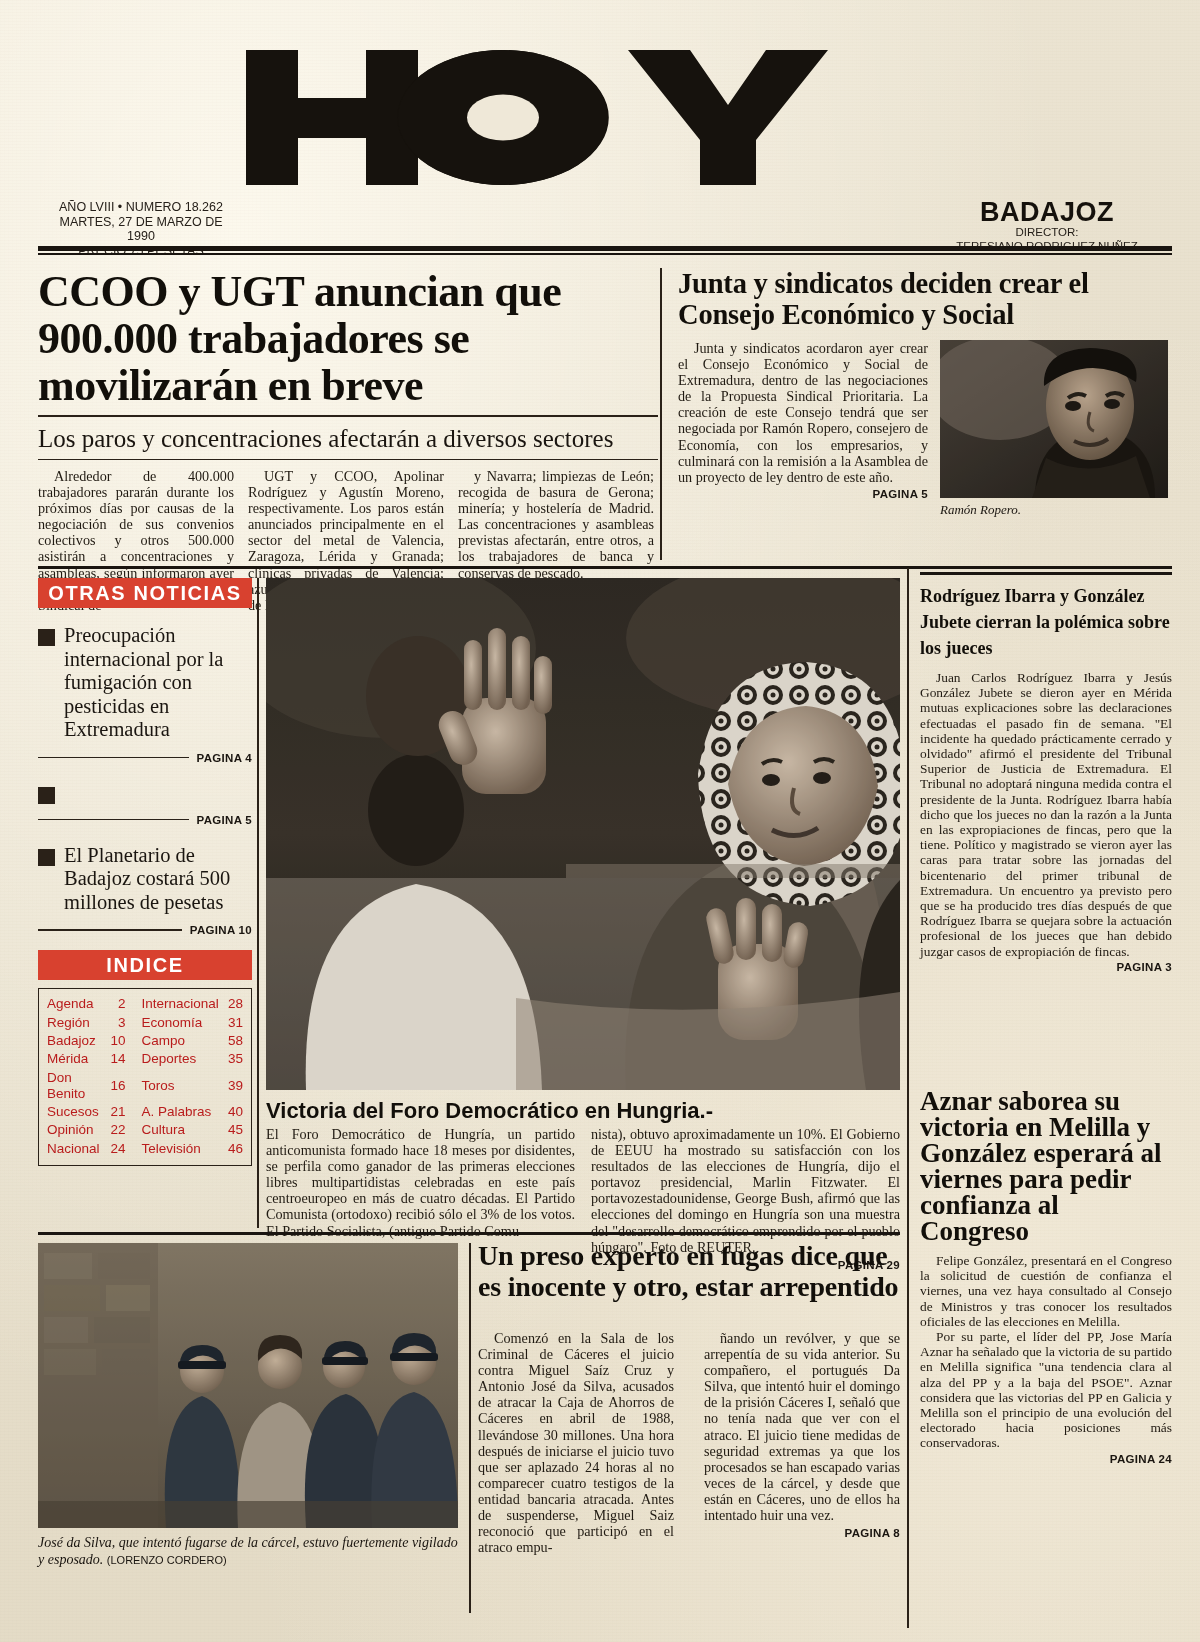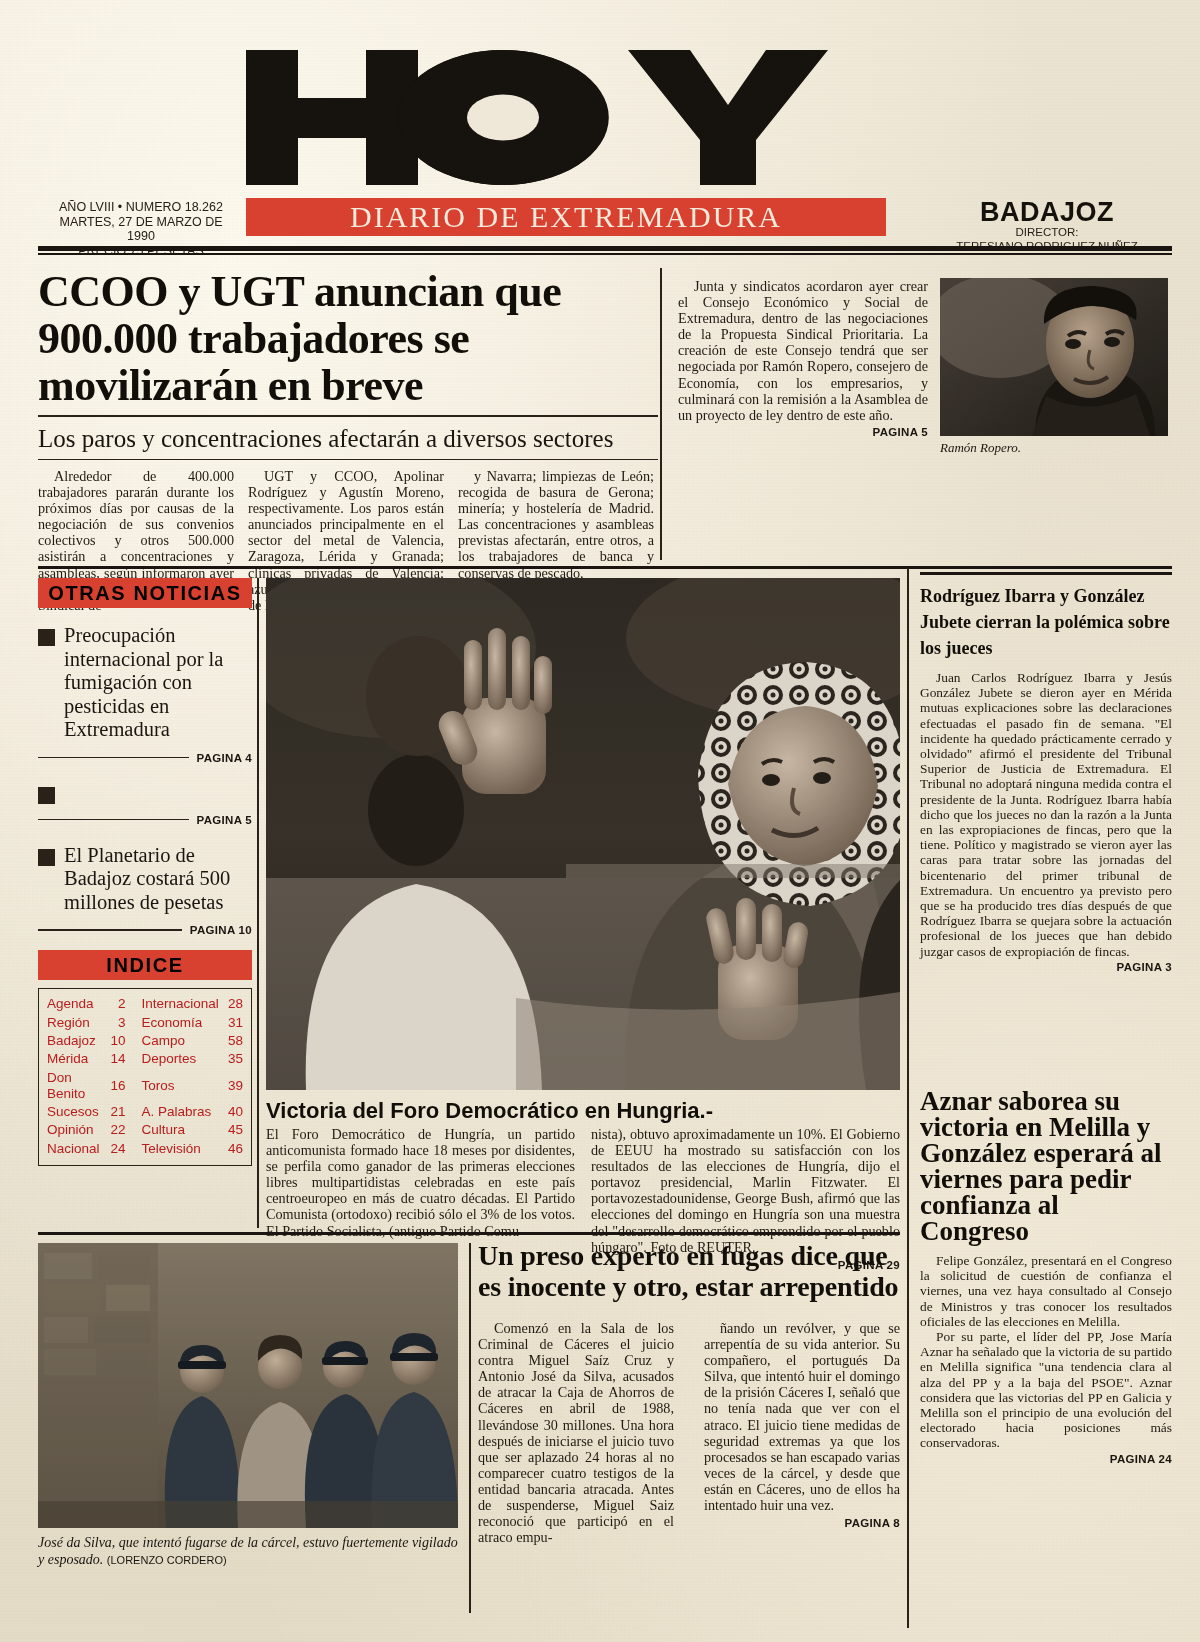--- a/index.html
+++ b/index.html
@@ -84,21 +84,21 @@
   .topright .inner{display:flex;gap:12px;margin-top:10px;}
   .topright .txt{width:250px;}
   .photoA{width:228px;height:158px;position:relative;overflow:hidden;background:#2b2620;}
   .cap-it{font-family:"Liberation Serif",serif;font-style:italic;font-size:13px;color:#1a1510;margin-top:4px;}
   .sep-v{position:absolute;left:622px;top:268px;width:1.5px;height:292px;background:#2a2118;}
   .rule-under-top{position:absolute;left:0;top:566px;width:1134px;height:3px;background:#1a1510;}
 
   
   .sidebar{position:absolute;left:0;top:578px;width:214px;}
   .redhead{background:#d8412f;height:30px;}
-  .redhead span{display:block;text-align:center;color:#000000;
+  .redhead span{display:block;text-align:center;color:#ffffff;
     font-family:"Liberation Sans",sans-serif;font-weight:bold;font-size:20px;
     line-height:30px;letter-spacing:1.6px;}
   .brief{display:flex;gap:9px;margin-top:16px;}
   .sq{width:17px;height:17px;background:#2a2118;flex:0 0 17px;margin-top:5px;}
   .brief .t{font-family:"Liberation Serif",serif;font-size:20.5px;line-height:23.5px;color:#1a1510;}
   .brief-rule{display:flex;align-items:center;gap:8px;margin-top:10px;}
   .brief-rule .ln{flex:1;height:1.5px;background:#2a2118;}
 
   .indexbox{border:1.5px solid #2a2118;margin-top:8px;padding:6px 8px 7px 8px;}
   .indexbox table{width:100%;border-collapse:collapse;
@@ -128,21 +128,21 @@
 
   
   .bottomrule{position:absolute;left:0;top:1232px;width:862px;height:3px;background:#1a1510;}
   .photoB{position:absolute;left:0px;top:1243px;width:420px;height:285px;background:#2b2620;overflow:hidden;}
   .capB{position:absolute;left:0px;top:1534px;width:420px;
     font-family:"Liberation Serif",serif;font-style:italic;font-size:14px;line-height:17px;color:#1a1510;}
   .capB .credit{font-style:normal;font-family:"Liberation Sans",sans-serif;font-size:11px;}
   .preso{position:absolute;left:440px;top:1240px;width:422px;}
   .preso h2{margin:0;font-family:"Liberation Serif",serif;font-weight:bold;
     font-size:28px;line-height:31px;color:#120f0a;letter-spacing:-.2px;}
-  .preso .cols{display:flex;gap:30px;margin-top:18px;}
+  .preso .cols{display:flex;gap:30px;margin-top:28px;}
   .preso .cols > div{width:204px;}
   .sep-v4{position:absolute;left:431px;top:1243px;width:1.5px;height:370px;background:#2a2118;}
 
   .tiny{font-size:13.4px;line-height:15.2px;}
 </style>
 </head>
 <body>
 
 <div class="paper"></div>
 <div class="grain"></div>
@@ -161,23 +161,20 @@
 
           <path d="M310 10 a105 67 0 0 0 0 135 a105 67 0 0 0 0 -135 z M310 55 a38 24 0 0 1 0 45 a38 24 0 0 1 0 -45z" transform="translate(-45,0)"></path>
           <ellipse cx="265" cy="77.5" rx="105" ry="67.5"></ellipse>
           <ellipse cx="265" cy="77.5" rx="36" ry="23" fill="#efe8d8"></ellipse>
 
           <polygon points="390,10 452,10 490,65 528,10 590,10 518,100 518,145 462,145 462,100"></polygon>
         </g>
       </svg>
     </div>
 
-    <div class="redbar">
-      <span>DIARIO DE EXTREMADURA</span>
-    </div>
 
     <div class="issue">
       <div>AÑO LVIII • NUMERO 18.262</div>
       <div>MARTES, 27 DE MARZO DE 1990</div>
       <div>PRECIO 75 PESETAS</div>
     </div>
 
     <div class="badajoz">
       <div class="city">BADAJOZ</div>
       <div class="dir">DIRECTOR:</div>
@@ -203,20 +200,21 @@
       <div class="bodytext">
         <p>y Navarra; limpiezas de León; recogida de basura de Gerona; minería; y hostelería de Madrid. Las concentraciones y asambleas previstas afectarán, entre otros, a los trabajadores de banca y conservas de pescado.</p>
         <div class="pagref" style="margin-top:3px">PAGINA 31</div>
       </div>
     </div>
   </div>
 
   <div class="sep-v"></div>
 
   <div class="topright">
+    <h2>Junta y sindicatos deciden crear el Consejo Económico y Social</h2>
     <div class="inner">
       <div class="txt">
         <div class="bodytext">
           <p>Junta y sindicatos acordaron ayer crear el Consejo Económico y Social de Extremadura, dentro de las negociaciones de la Propuesta Sindical Prioritaria. La creación de este Consejo tendrá que ser negociada por Ramón Ropero, consejero de Economía, con los empresarios, y culminará con la remisión a la Asamblea de un proyecto de ley dentro de este año.</p>
         </div>
         <div class="pagref" style="margin-top:3px">PAGINA 5</div>
       </div>
       <div>
         <div class="photoA">
           <svg width="228" height="158" viewBox="0 0 228 158" aria-hidden="true">

